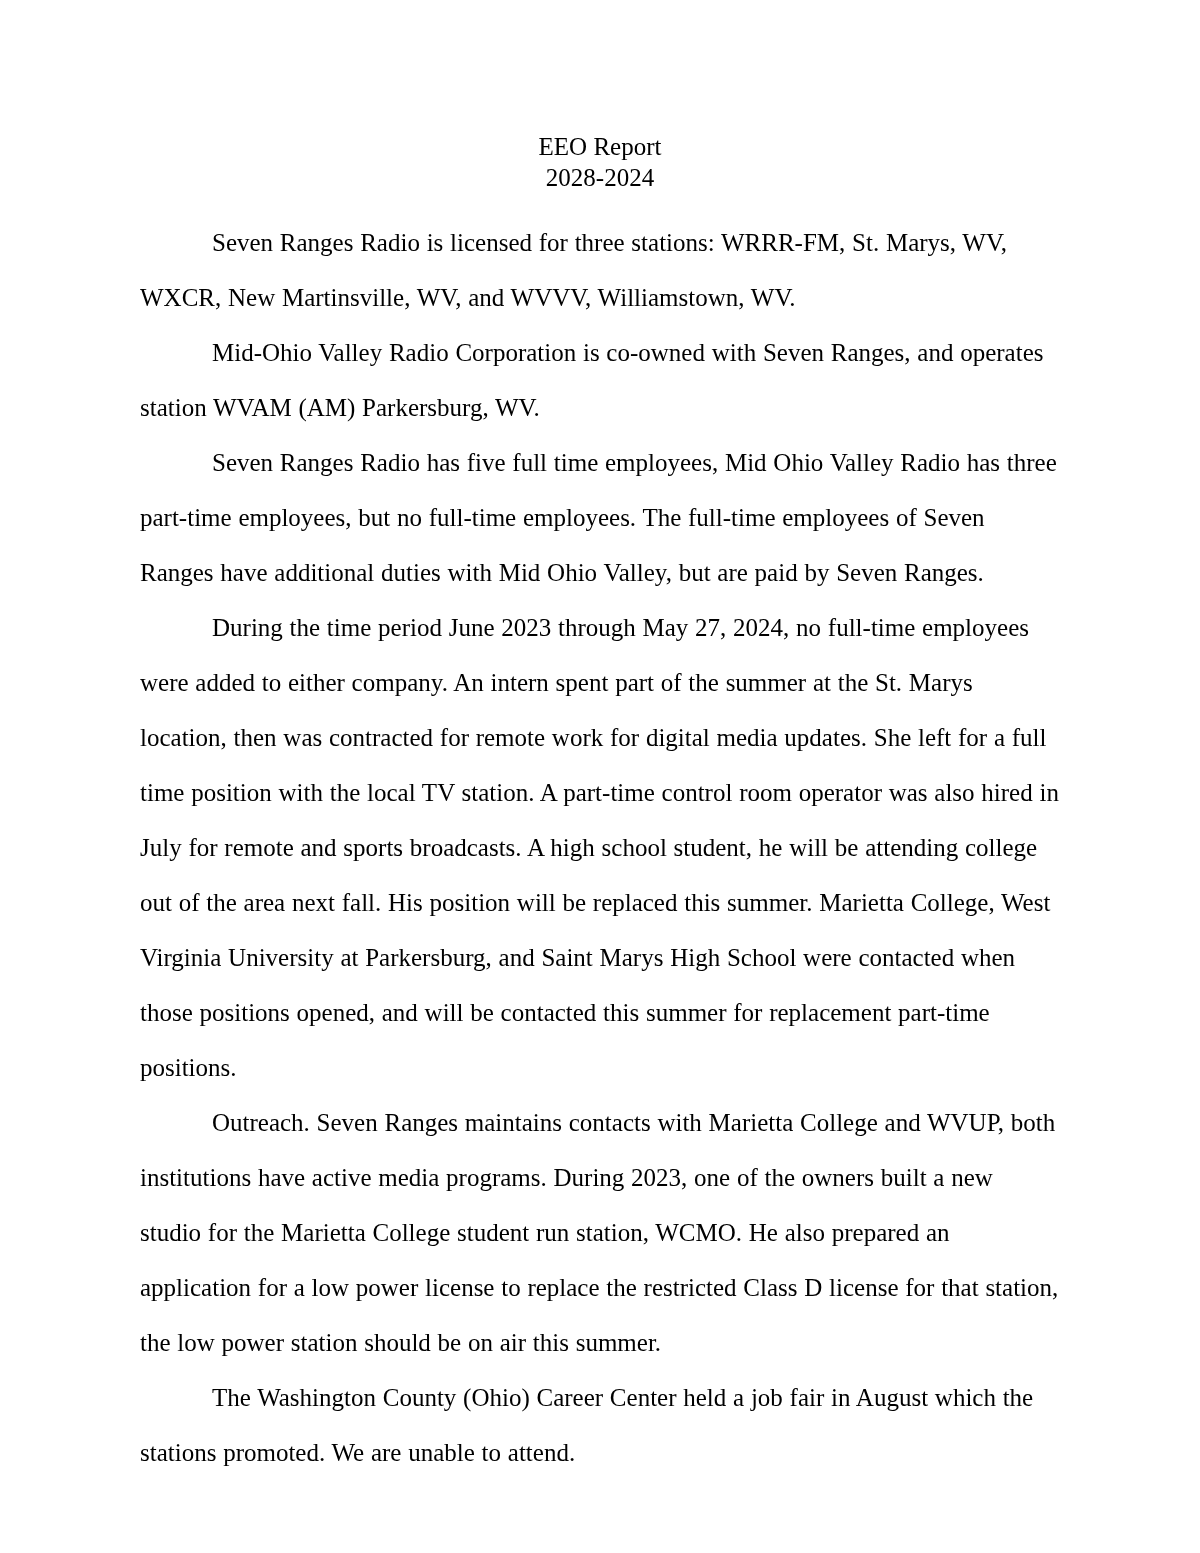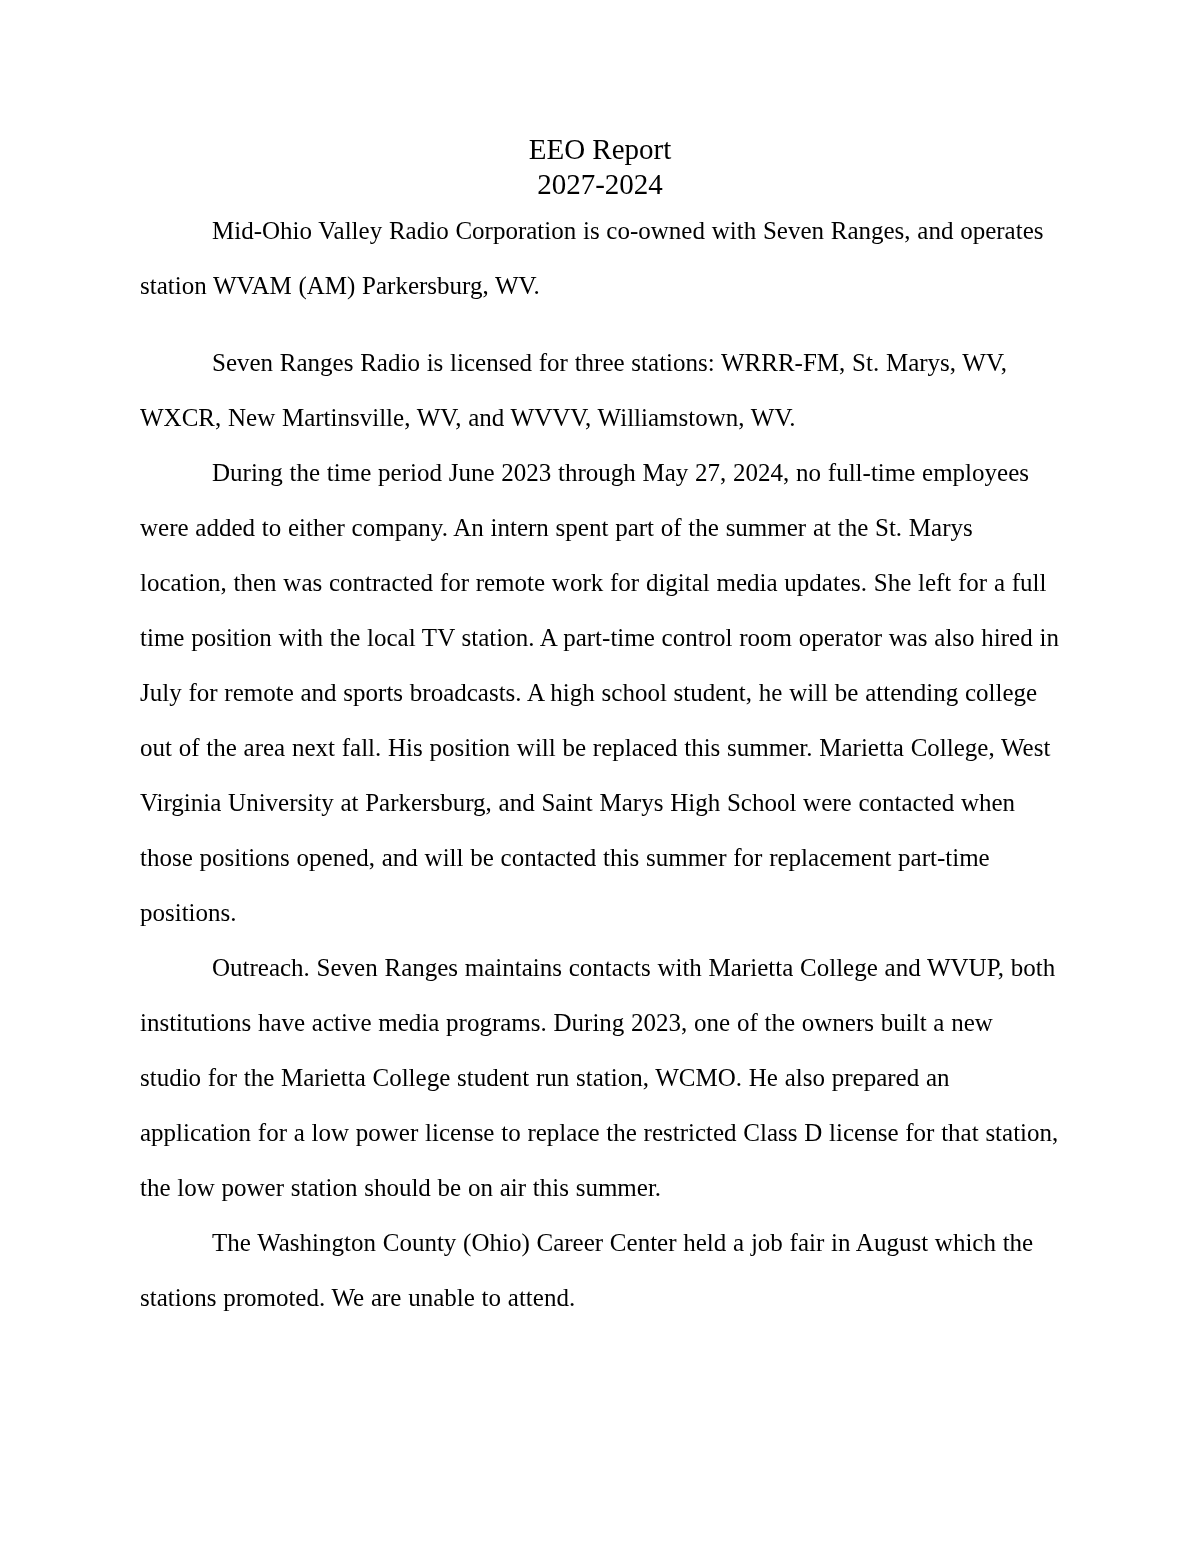--- a/index.html
+++ b/index.html
@@ -16,21 +16,21 @@
   }
   .page {
     width: 1200px;
     height: 1553px;
     box-sizing: border-box;
     padding: 132px 140px 40px 140px;
     background: #ffffff;
   }
   .doc-title {
     text-align: center;
-    font-size: 29px;
+    font-size: 25px;
     line-height: 1.22;
     margin: 0;
   }
   .doc-title .line {
     display: block;
   }
   .body-text {
     margin: 0;
     padding: 0;
   }
@@ -47,24 +47,25 @@
     margin-top: 22px;
   }
 </style>
 </head>
 <body>
 
 <div class="page">
 
   <div class="doc-title">
     <span class="line">EEO Report</span>
-    <span class="line">2027-2024</span>
+    <span class="line">2028-2024</span>
   </div>
 
   <div class="body-text">
+    <p class="para first-after-title">Seven Ranges Radio is licensed for three stations: WRRR-FM, St. Marys, WV, WXCR, New Martinsville, WV, and WVVV, Williamstown, WV.</p>
     <p class="para">Mid-Ohio Valley Radio Corporation is co-owned with Seven Ranges, and operates station WVAM (AM) Parkersburg, WV.</p>
-    <p class="para first-after-title">Seven Ranges Radio is licensed for three stations: WRRR-FM, St. Marys, WV, WXCR, New Martinsville, WV, and WVVV, Williamstown, WV.</p>
+    <p class="para">Seven Ranges Radio has five full time employees, Mid Ohio Valley Radio has three part-time employees, but no full-time employees.   The full-time employees of Seven Ranges have additional duties with Mid Ohio Valley, but are paid by Seven Ranges.</p>
     <p class="para">During the time period June 2023 through May 27, 2024, no full-time employees were added to either company. An intern spent part of the summer at the St. Marys location, then was contracted for remote work for digital media updates.  She left for a full time position with the local TV station.  A part-time control room operator was also hired in July for remote and sports broadcasts. A high school student, he will be attending college out of the area next fall.  His position will be replaced this summer.  Marietta College, West Virginia University at Parkersburg, and Saint Marys High School were contacted when those positions opened, and will be contacted this summer for replacement part-time positions.</p>
     <p class="para">Outreach.  Seven Ranges maintains contacts with Marietta College and WVUP, both institutions have active media programs. During 2023, one of the owners built a new studio for the Marietta College student run station, WCMO.  He also prepared an application for a low power license to replace the restricted Class D license for that station, the low power station should be on air this summer.</p>
     <p class="para">The Washington County (Ohio) Career Center held a job fair in August which the stations promoted.  We are unable to attend.</p>
   </div>
 
 </div>
 
 </body></html>

